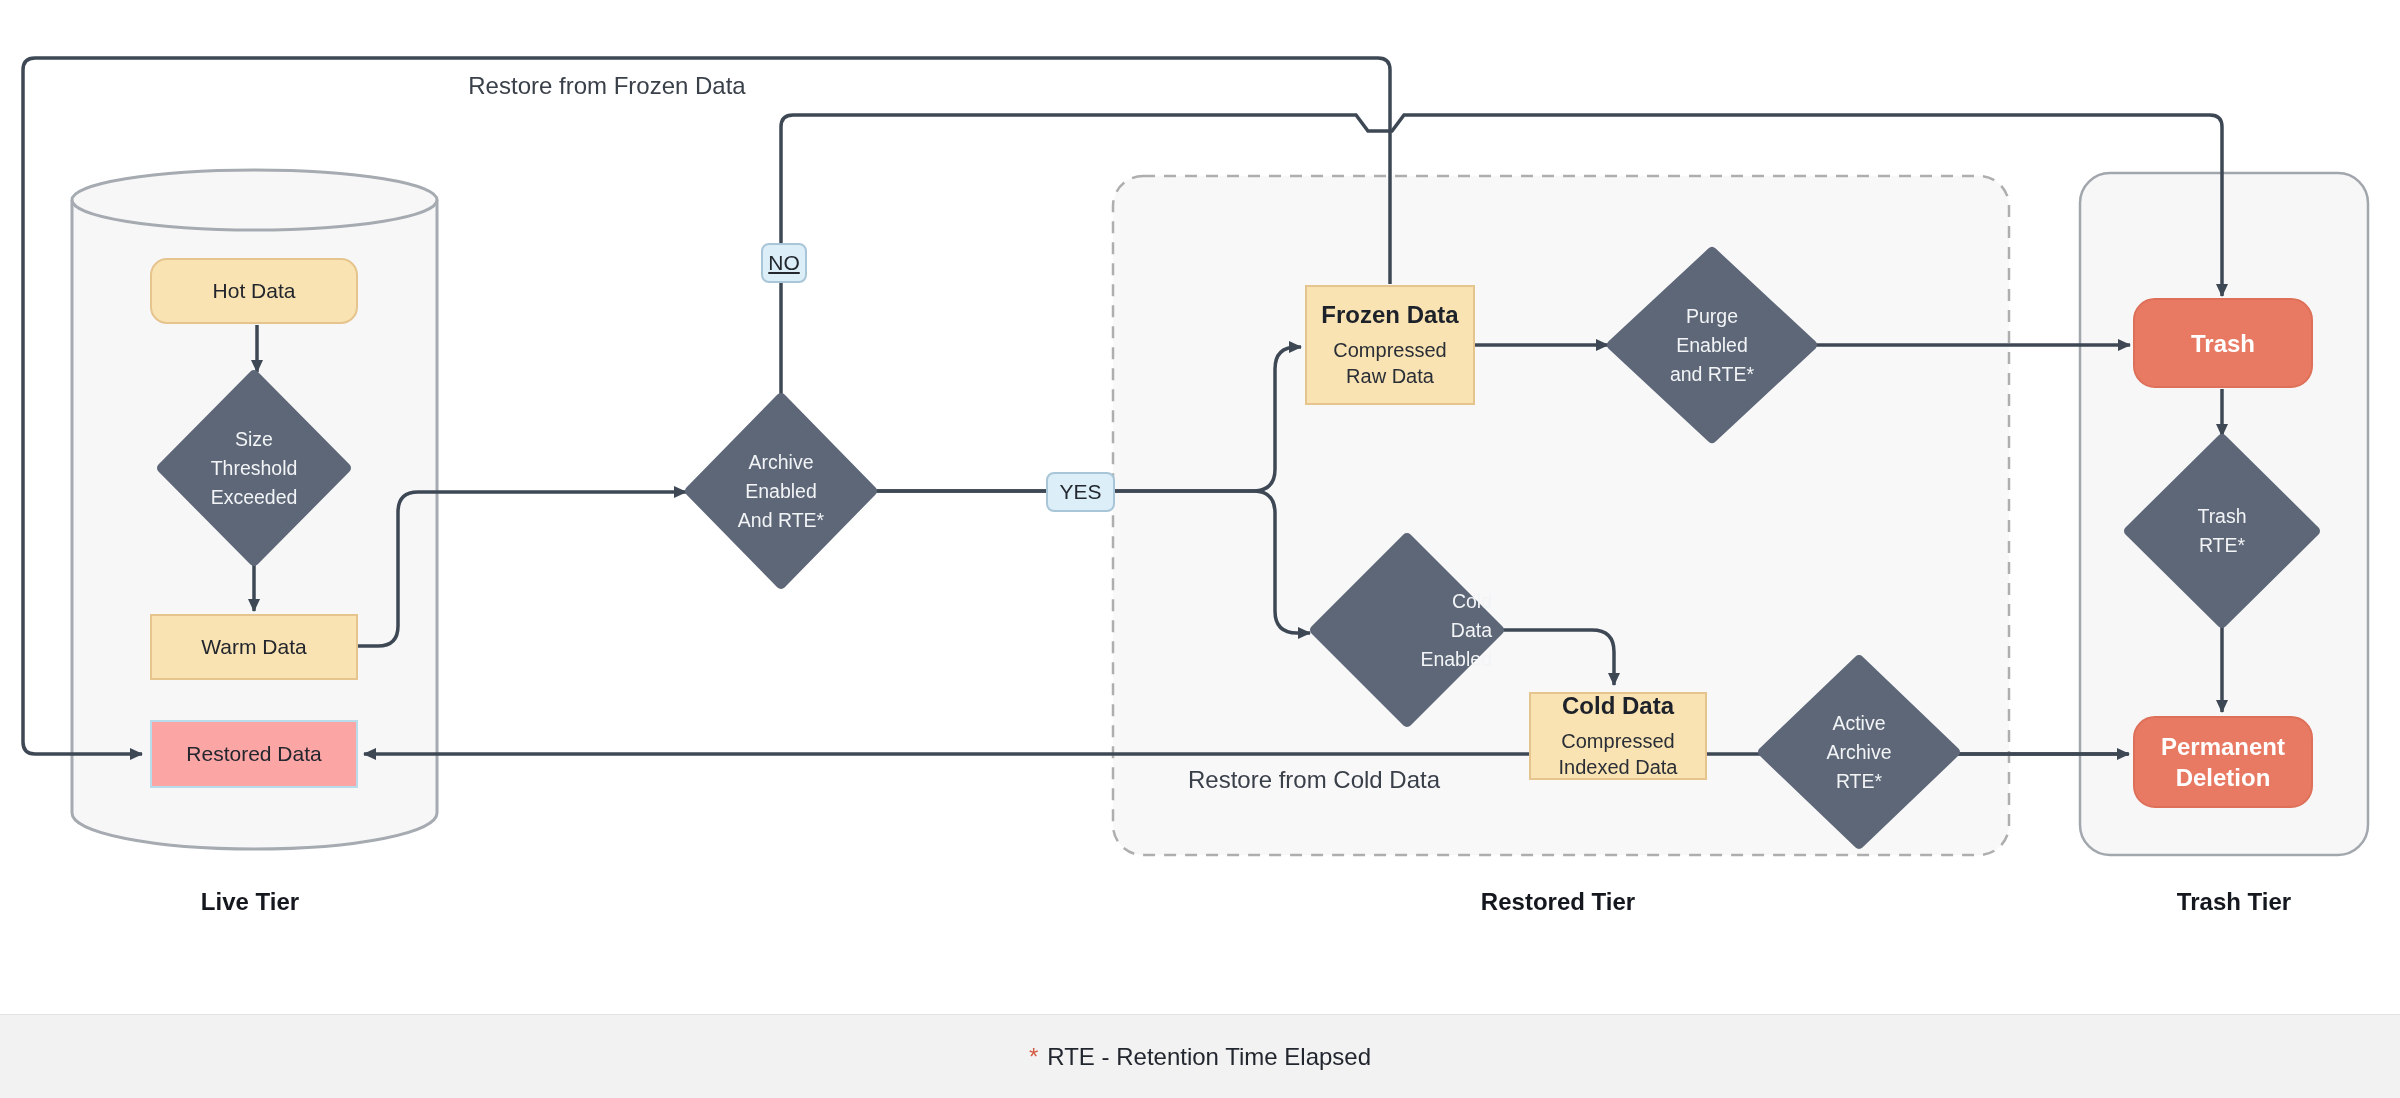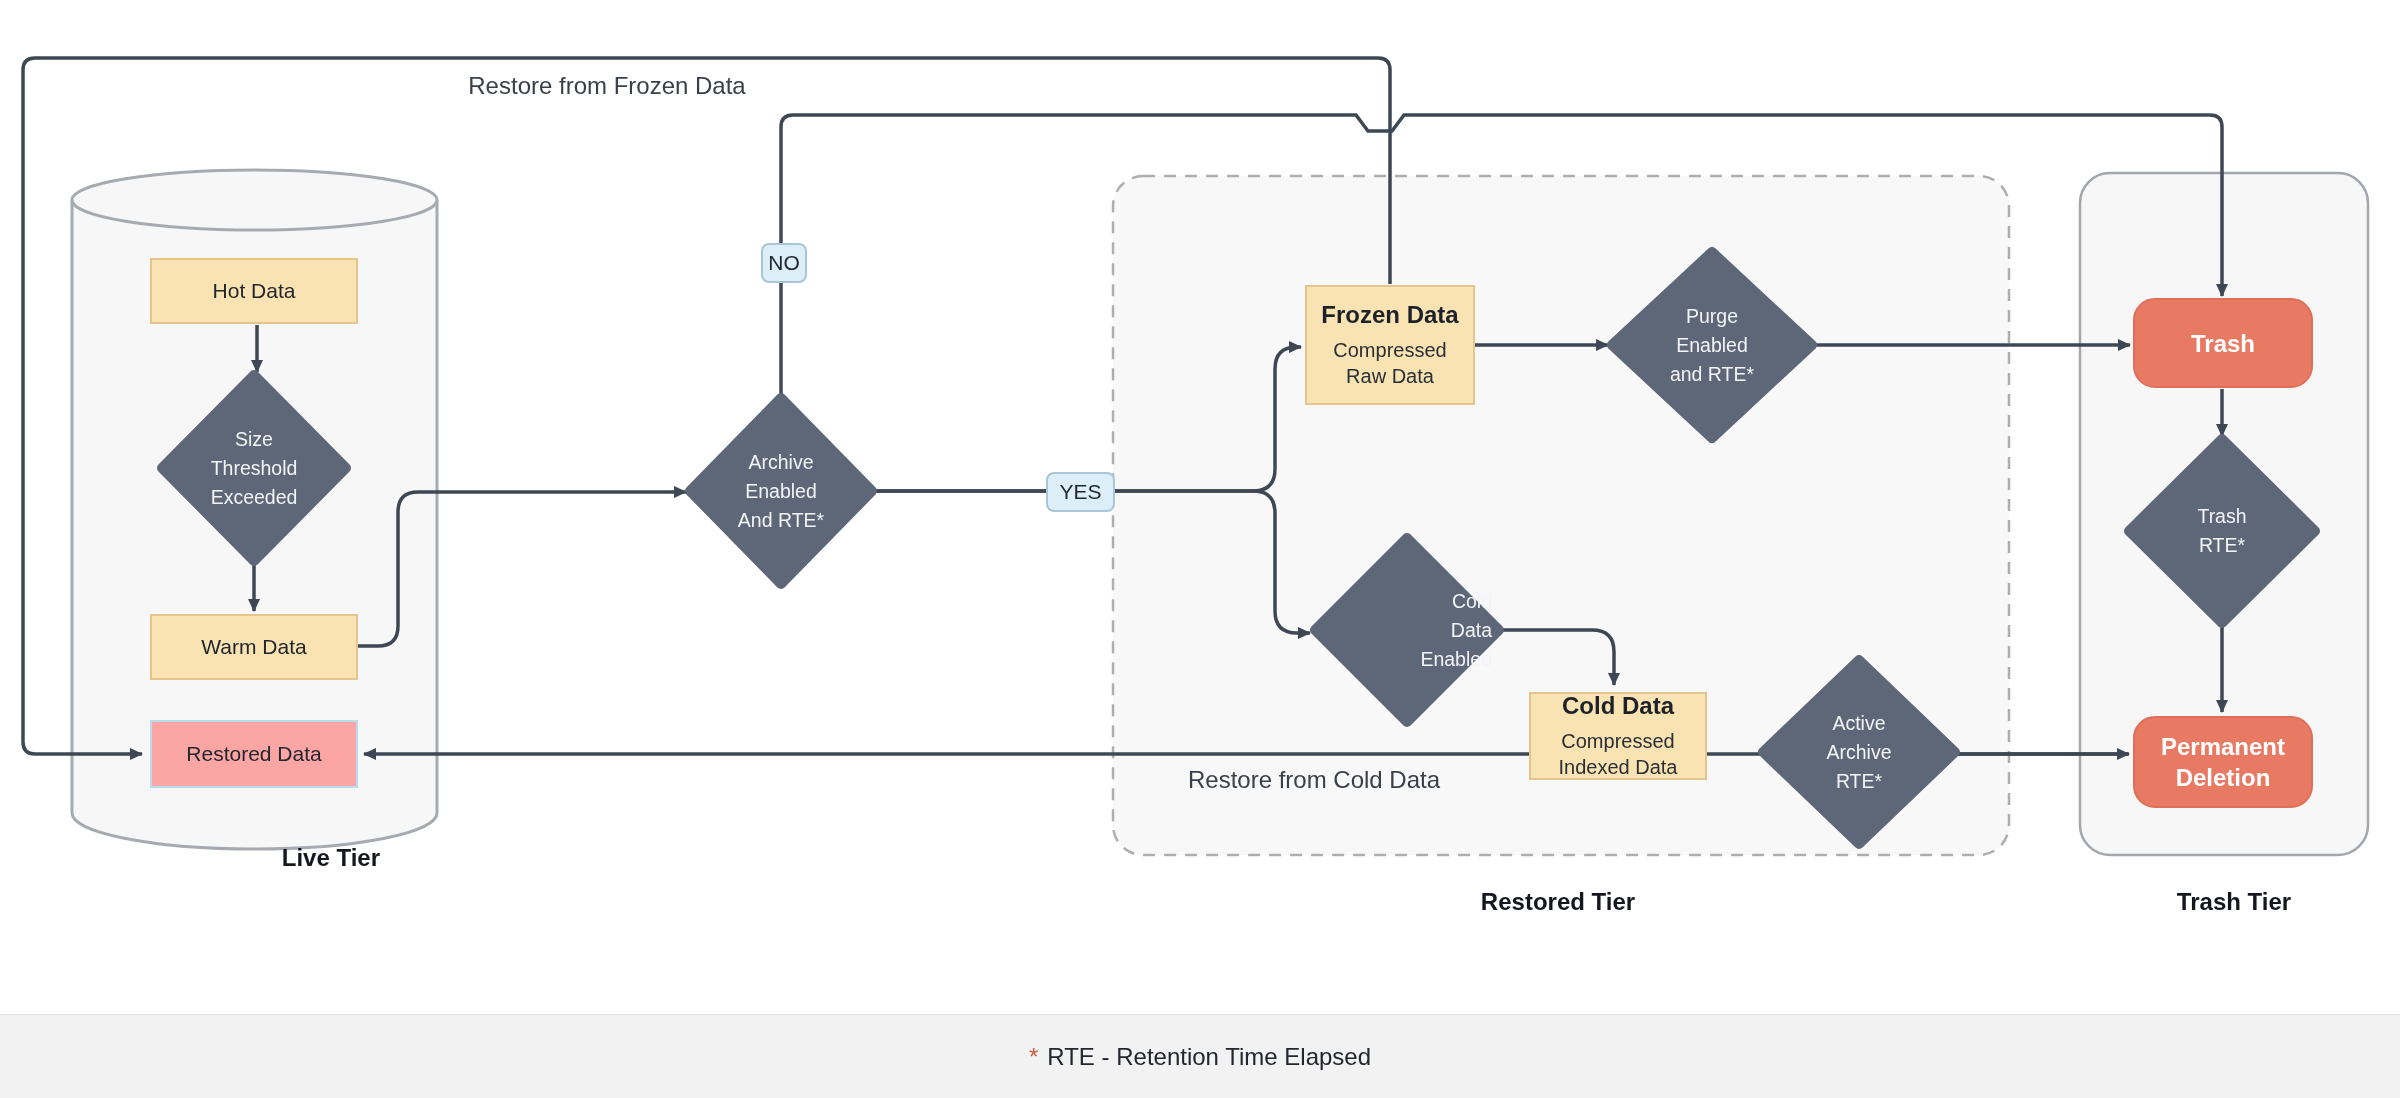--- a/index.html
+++ b/index.html
@@ -67,21 +67,21 @@
       <path d="M1712,252 L1812,345 L1712,438 L1612,345 Z"></path>
       <path d="M1407,538 L1499,630 L1407,722 L1315,630 Z"></path>
       <path d="M1859,660 L1955,752 L1859,844 L1763,752 Z"></path>
       <path d="M2222,439 L2315,531 L2222,623 L2129,531 Z"></path>
     </g>
   </svg>
 
   <div class="flowlabel" style="left:437px;top:72px;">Restore from Frozen Data</div>
   <div class="flowlabel" style="left:1144px;top:766px;">Restore from Cold Data</div>
 
-  <div class="node yellow" style="left:150px;top:258px;width:208px;height:66px;">
+  <div class="node yellow" style="left:150px;top:258px;width:208px;height:66px;border-radius:17px;">
     <span>Hot Data</span>
   </div>
   <div class="node yellow" style="left:150px;top:614px;width:208px;height:66px;">
     <span>Warm Data</span>
   </div>
   <div class="node blue" style="left:150px;top:720px;width:208px;height:68px;">
     <span>Restored Data</span>
   </div>
 
   <div class="node yellow" style="left:1305px;top:285px;width:170px;height:120px;">
@@ -126,24 +126,24 @@
   <div class="dtext" style="left:1774px;top:709px;">
     <div>Active</div>
     <div>Archive</div>
     <div>RTE*</div>
   </div>
   <div class="dtext" style="left:2137px;top:502px;">
     <div>Trash</div>
     <div>RTE*</div>
   </div>
 
-  <div class="edgelabel" style="left:761px;top:243px;width:46px;height:40px;">NO</div>
+  <div class="edgelabel" style="left:761px;top:243px;width:46px;height:40px;text-decoration:underline;">NO</div>
   <div class="edgelabel" style="left:1046px;top:472px;width:69px;height:40px;">YES</div>
 
-  <div class="tierlabel" style="left:120px;top:844px;text-align:right;">Live Tier</div>
+  <div class="tierlabel" style="left:120px;top:888px;">Live Tier</div>
   <div class="tierlabel" style="left:1428px;top:888px;">Restored Tier</div>
   <div class="tierlabel" style="left:2104px;top:888px;">Trash Tier</div>
 
   <div id="footer">
     <span class="mark">*</span>
     <span>RTE - Retention Time Elapsed</span>
   </div>
 
 </div>
 

